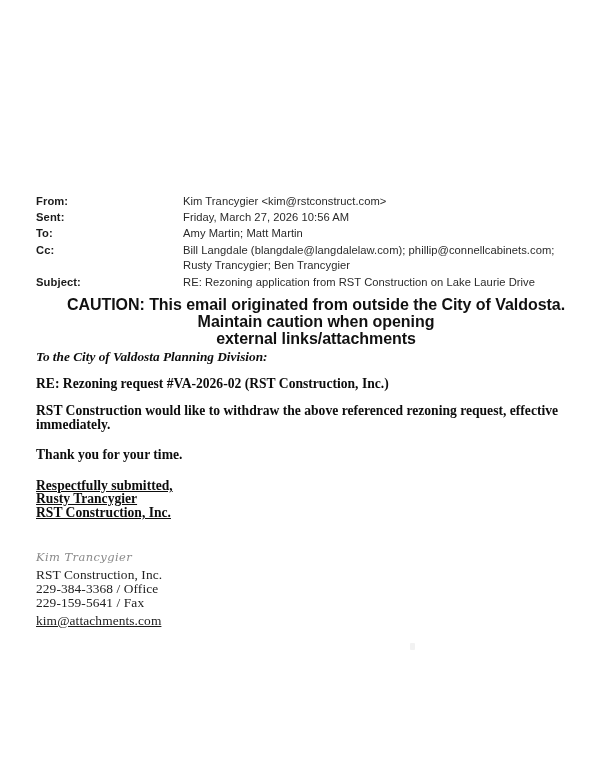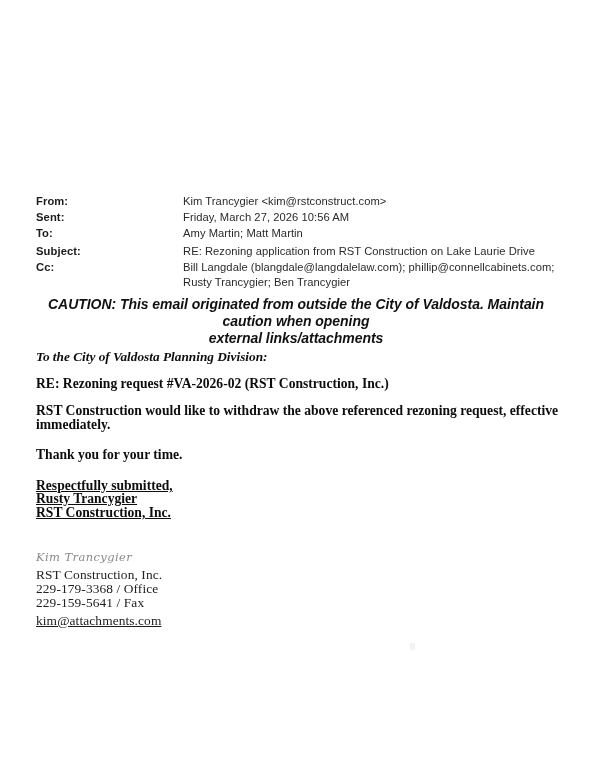--- a/index.html
+++ b/index.html
@@ -50,31 +50,30 @@
     line-height: 15.2px;
     letter-spacing: 0.05px;
     word-break: break-word;
   }
   .hdr-row.cc-row .hdr-value { max-width: 375px; }
   .hdr-row.subject-row { margin-top: 2px; }
 
   
   .caution {
     position: absolute;
-    left: 32px;
+    left: 52px;
     top: 296px;
     width: 528px;
     text-align: center;
     font-family: "Liberation Sans", sans-serif;
-    font-size: 14px;
+    font-size: 16px;
     font-weight: bold;
     color: #111111;
     line-height: 17px;
     letter-spacing: -0.05px;
-    font-style: italic;
   }
 
   
   .letter {
     position: absolute;
     left: 36px;
     top: 350px;
     width: 530px;
     font-family: "Liberation Serif", serif;
     color: #0d0d0d;
@@ -158,28 +157,28 @@
     <div class="hdr-row sent-row">
       <div class="hdr-label">Sent:</div>
       <div class="hdr-value">Friday, March 27, 2026 10:56 AM</div>
     </div>
 
     <div class="hdr-row to-row">
       <div class="hdr-label">To:</div>
       <div class="hdr-value">Amy Martin; Matt Martin</div>
     </div>
 
+    <div class="hdr-row cc-row">
+      <div class="hdr-label">Cc:</div>
+      <div class="hdr-value">Bill Langdale (blangdale@langdalelaw.com); phillip@connellcabinets.com; Rusty Trancygier; Ben Trancygier</div>
+    </div>
+
     <div class="hdr-row subject-row">
       <div class="hdr-label">Subject:</div>
       <div class="hdr-value">RE: Rezoning application from RST Construction on Lake Laurie Drive</div>
-    </div>
-
-    <div class="hdr-row cc-row">
-      <div class="hdr-label">Cc:</div>
-      <div class="hdr-value">Bill Langdale (blangdale@langdalelaw.com); phillip@connellcabinets.com; Rusty Trancygier; Ben Trancygier</div>
     </div>
 
   </div>
 
   <div class="caution">
     <div>CAUTION: This email originated from outside the City of Valdosta. Maintain caution when opening</div>
     <div>external links/attachments</div>
   </div>
 
   <div class="letter">
@@ -196,20 +195,20 @@
       <div class="letter-line">Respectfully submitted,</div>
       <div class="letter-line">Rusty Trancygier</div>
       <div class="letter-line">RST Construction, Inc.</div>
     </div>
 
   </div>
 
   <div class="signature">
     <div class="sig-script">Kim Trancygier</div>
     <div class="sig-line">RST Construction, Inc.</div>
-    <div class="sig-line">229-179-3368 / Office</div>
+    <div class="sig-line">229-384-3368 / Office</div>
     <div class="sig-line">229-159-5641 / Fax</div>
     <a class="sig-email" href="#">kim@attachments.com</a>
   </div>
 
   <div class="speck"></div>
 
 </div>
 
 </body></html>

